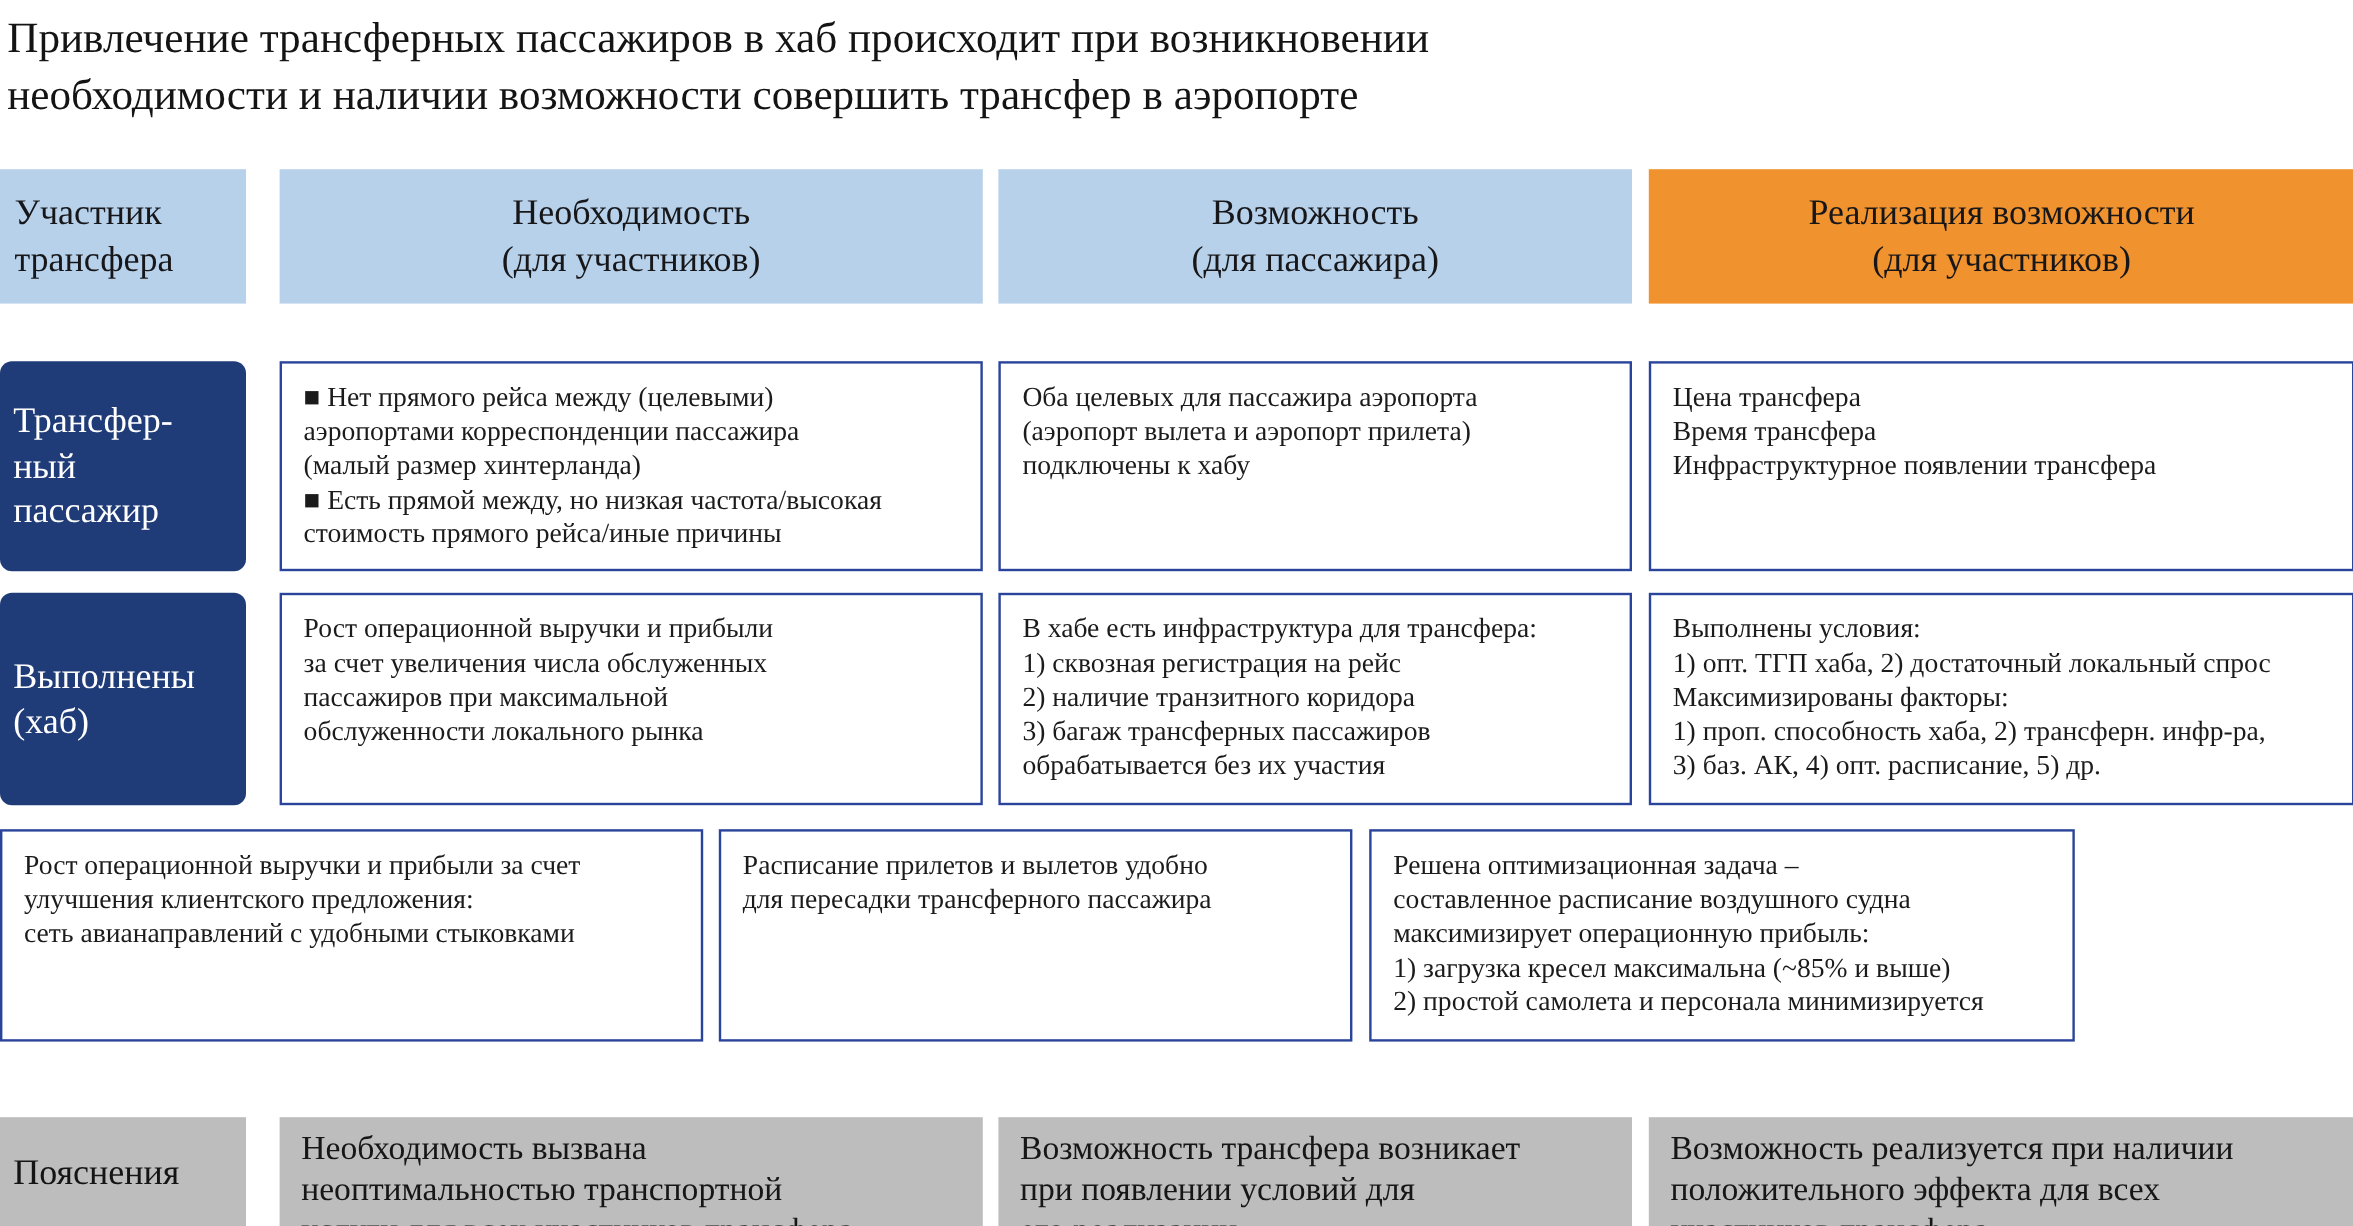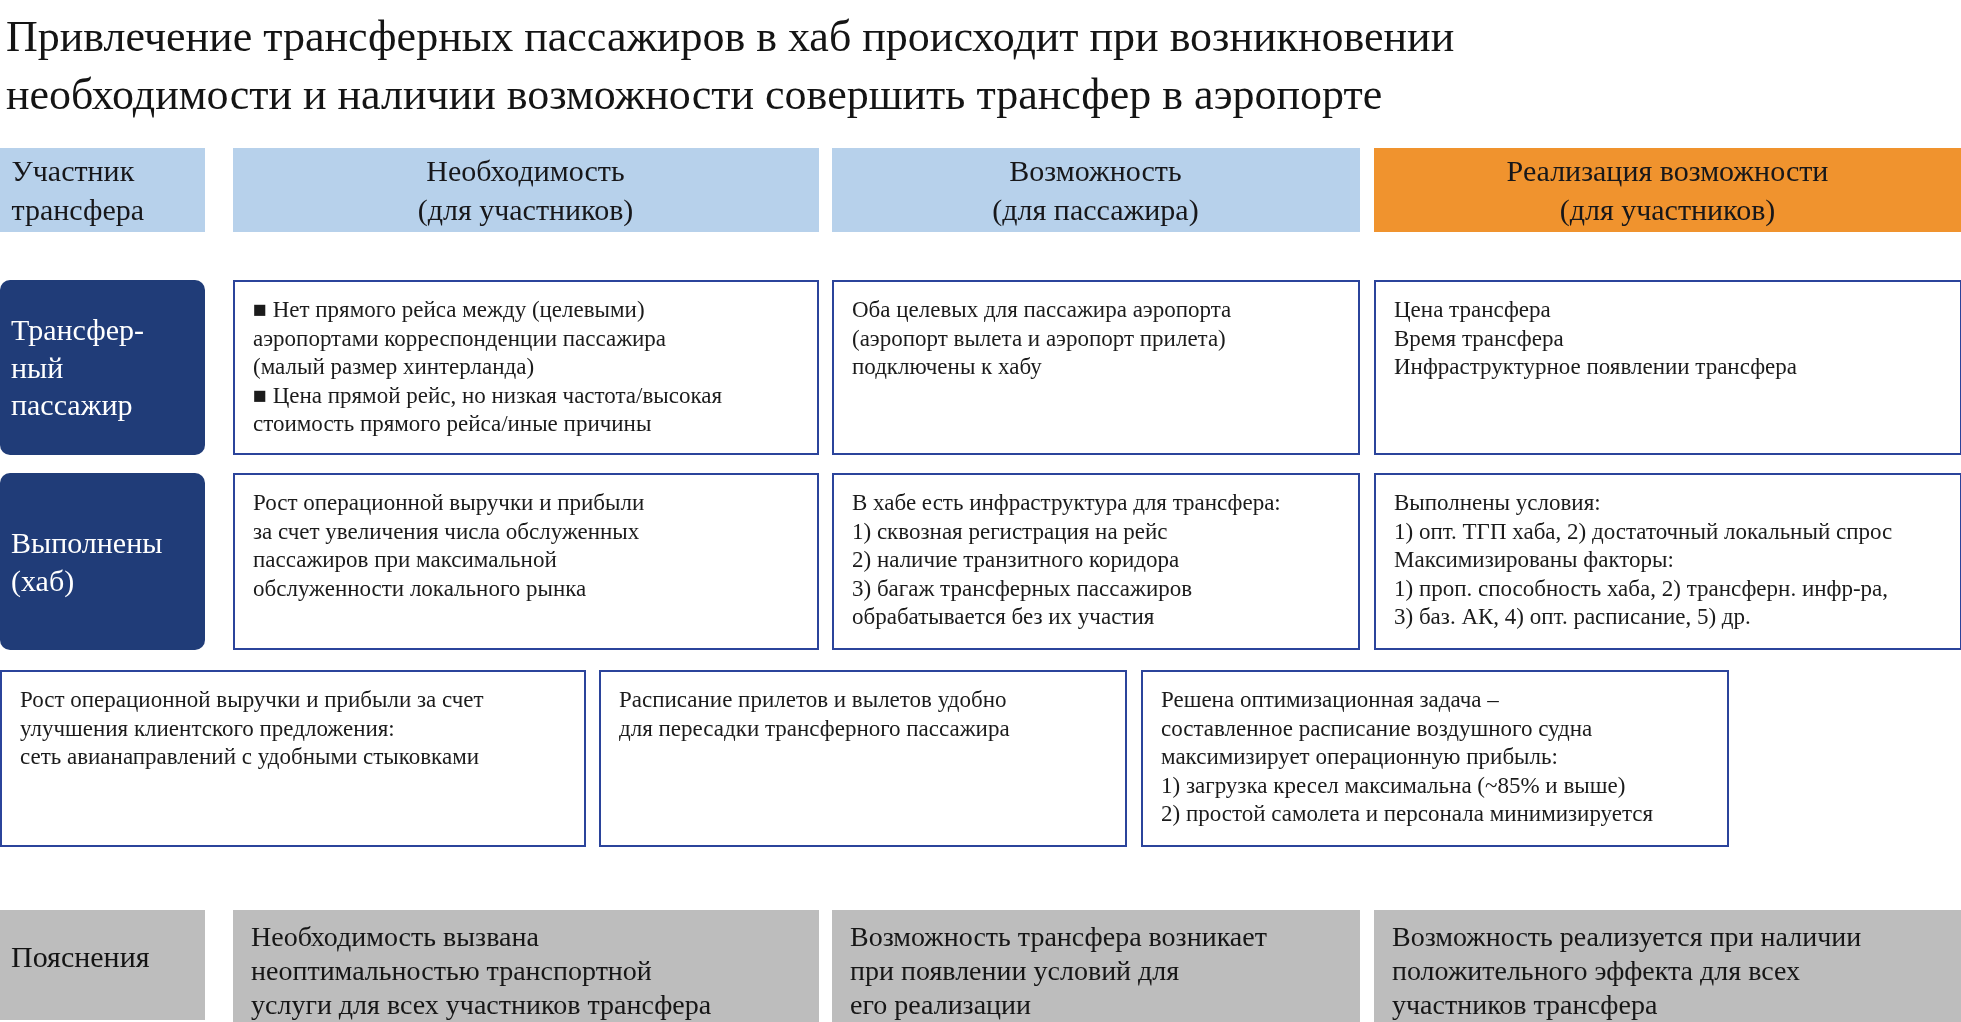--- a/index.html
+++ b/index.html
@@ -8,34 +8,34 @@
     position: relative;
     width: 1961px;
     height: 1022px;
     overflow: hidden;
     background: #ffffff;
     font-family: "Liberation Serif", "DejaVu Serif", serif;
     color: #111111;
   }
   .title {
     margin: 8px 0 16px 6px;
-    font-size: 44px;
+    font-size: 36px;
     line-height: 1.32;
     font-weight: 400;
     color: #141414;
     white-space: pre-line;
   }
   .band { display: flex; align-items: stretch; }
   .c0 { width: 205px; margin-right: 28px; flex: none; }
   .c1 { width: 586px; margin-right: 13px; flex: none; }
   .c2 { width: 528px; margin-right: 14px; flex: none; }
   .c3 { width: 588px; flex: none; }
 
   
-  .band.header { margin-top: 24px; height: 84px; justify-content: center; }
+  .band.header { margin-top: 38px; height: 112px; }
   .hcell {
     background: #b7d1eb;
     display: flex;
     align-items: center;
     justify-content: center;
     text-align: center;
     font-size: 30px;
     line-height: 1.3;
     white-space: pre-line;
     color: #17171a;
@@ -116,21 +116,21 @@
 (для участников)</div>
   </div>
 
   <div class="band r1">
     <div class="rlabel c0">Трансфер-
 ный
 пассажир</div>
     <div class="cell c1">■ Нет прямого рейса между (целевыми)
 аэропортами корреспонденции пассажира
 (малый размер хинтерланда)
-■ Цена прямой рейс, но низкая частота/высокая
+■ Есть прямой между, но низкая частота/высокая
 стоимость прямого рейса/иные причины</div>
     <div class="cell c2">Оба целевых для пассажира аэропорта
 (аэропорт вылета и аэропорт прилета)
 подключены к хабу</div>
     <div class="cell c3">Цена трансфера
 Время трансфера
 Инфраструктурное появлении трансфера</div>
   </div>
 
   <div class="band r2">

